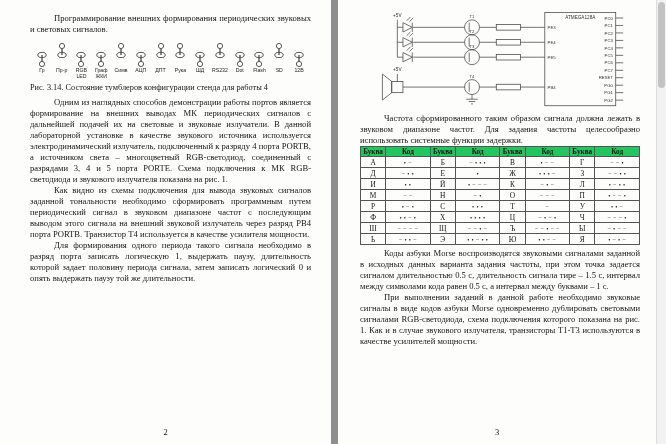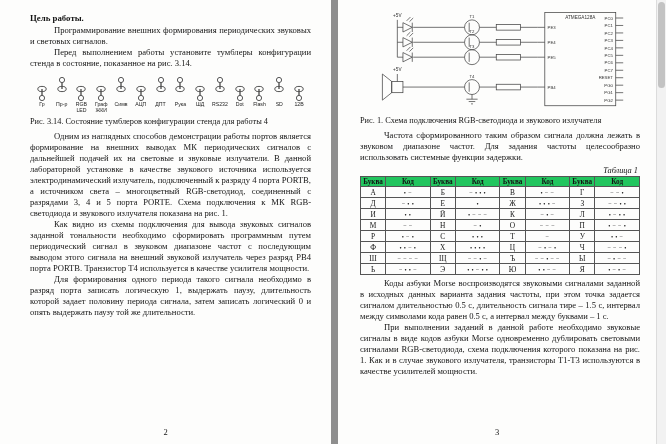--- a/index.html
+++ b/index.html
@@ -61,23 +61,21 @@
     border-radius: 4px; background: #c3c3c3;
   }
 </style>
 </head>
 <body>
 
 <div class="viewer">
 
   <div class="page page-left">
     <div class="content">
-      <p class="heading">Цель работы.</p>
       <p class="para">Программирование внешних формирования периодических звуковых и световых сигналов.</p>
-      <p class="para">Перед выполнением работы установите тумблеры конфигурации стенда в состояние, показанное на рис. 3.14.</p>
 
       <div class="figure">
         <div class="switch-row">
             <div class="sw-item">
               <svg width="14" height="26" viewBox="0 0 14 26">
                 <ellipse cx="7" cy="13" rx="4.2" ry="2.6" fill="none" stroke="#555" stroke-width="1"></ellipse>
                 <line x1="7" y1="13" x2="7" y2="21" stroke="#555" stroke-width="1.4"></line>
                 <circle cx="7" cy="22" r="2.6" fill="#fff" stroke="#555" stroke-width="1"></circle>
               </svg>
               <div class="sw-label">Гр</div>
@@ -316,25 +314,23 @@
               <text x="120" y="10" text-anchor="middle" class="pin-label">T1</text>
               <text x="120" y="26" text-anchor="middle" class="pin-label">T2</text>
               <text x="120" y="42" text-anchor="middle" class="pin-label">T3</text>
               <text x="120" y="74" text-anchor="middle" class="pin-label">T4</text>
             </g>
           <text class="ic-title" x="236" y="11">ATMEGA128A</text>
           <text class="pwr" x="40" y="9">+5V</text>
           <text class="pwr" x="40" y="67">+5V</text>
         </svg>
       </div>
-      <p class="caption">Рис. 1. Схема подключения RGB-светодиода и звукового излучателя</p>
 
       <p class="para">Частота сформированного таким образом сигнала должна лежать в звуковом диапазоне частот. Для задания частоты целесообразно использовать системные функции задержки.</p>
 
-      <p class="table-label">Таблица 1</p>
       <div class="morse-wrap">
         <table class="morse">
           <thead>
               <tr>
                 <th>Буква</th>
                 <th>Код</th>
                 <th>Буква</th>
                 <th>Код</th>
                 <th>Буква</th>
                 <th>Код</th>

